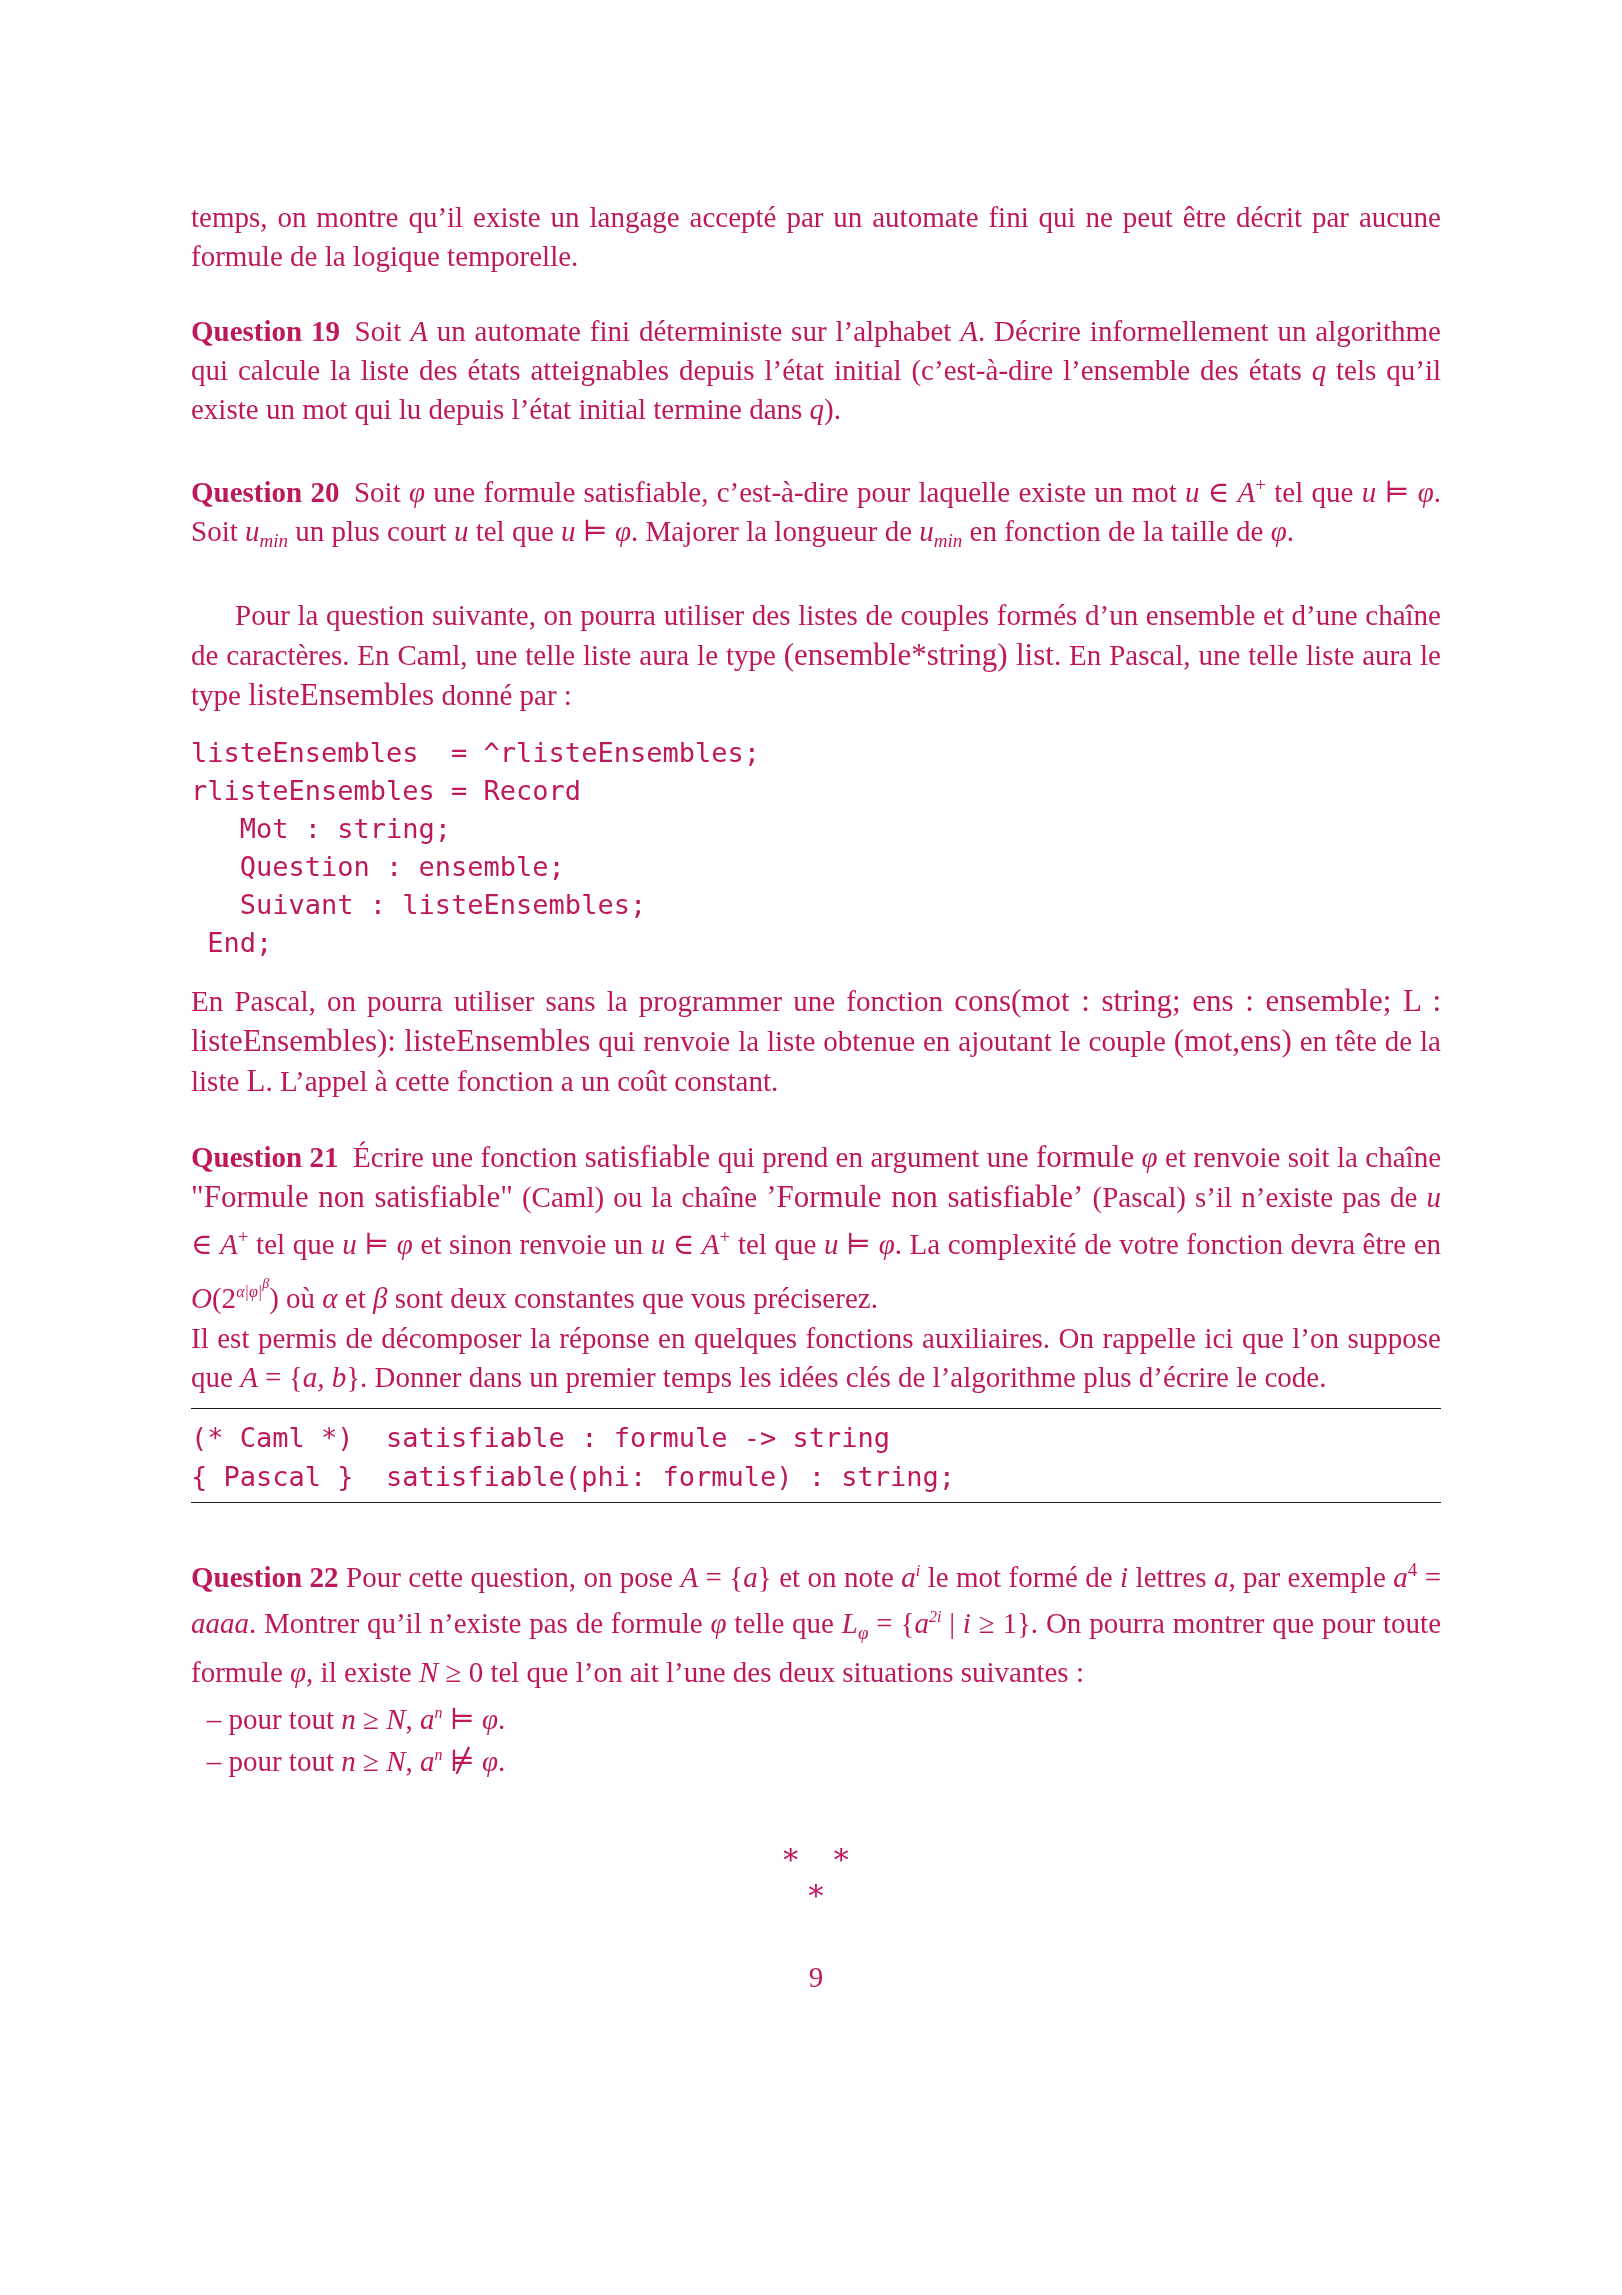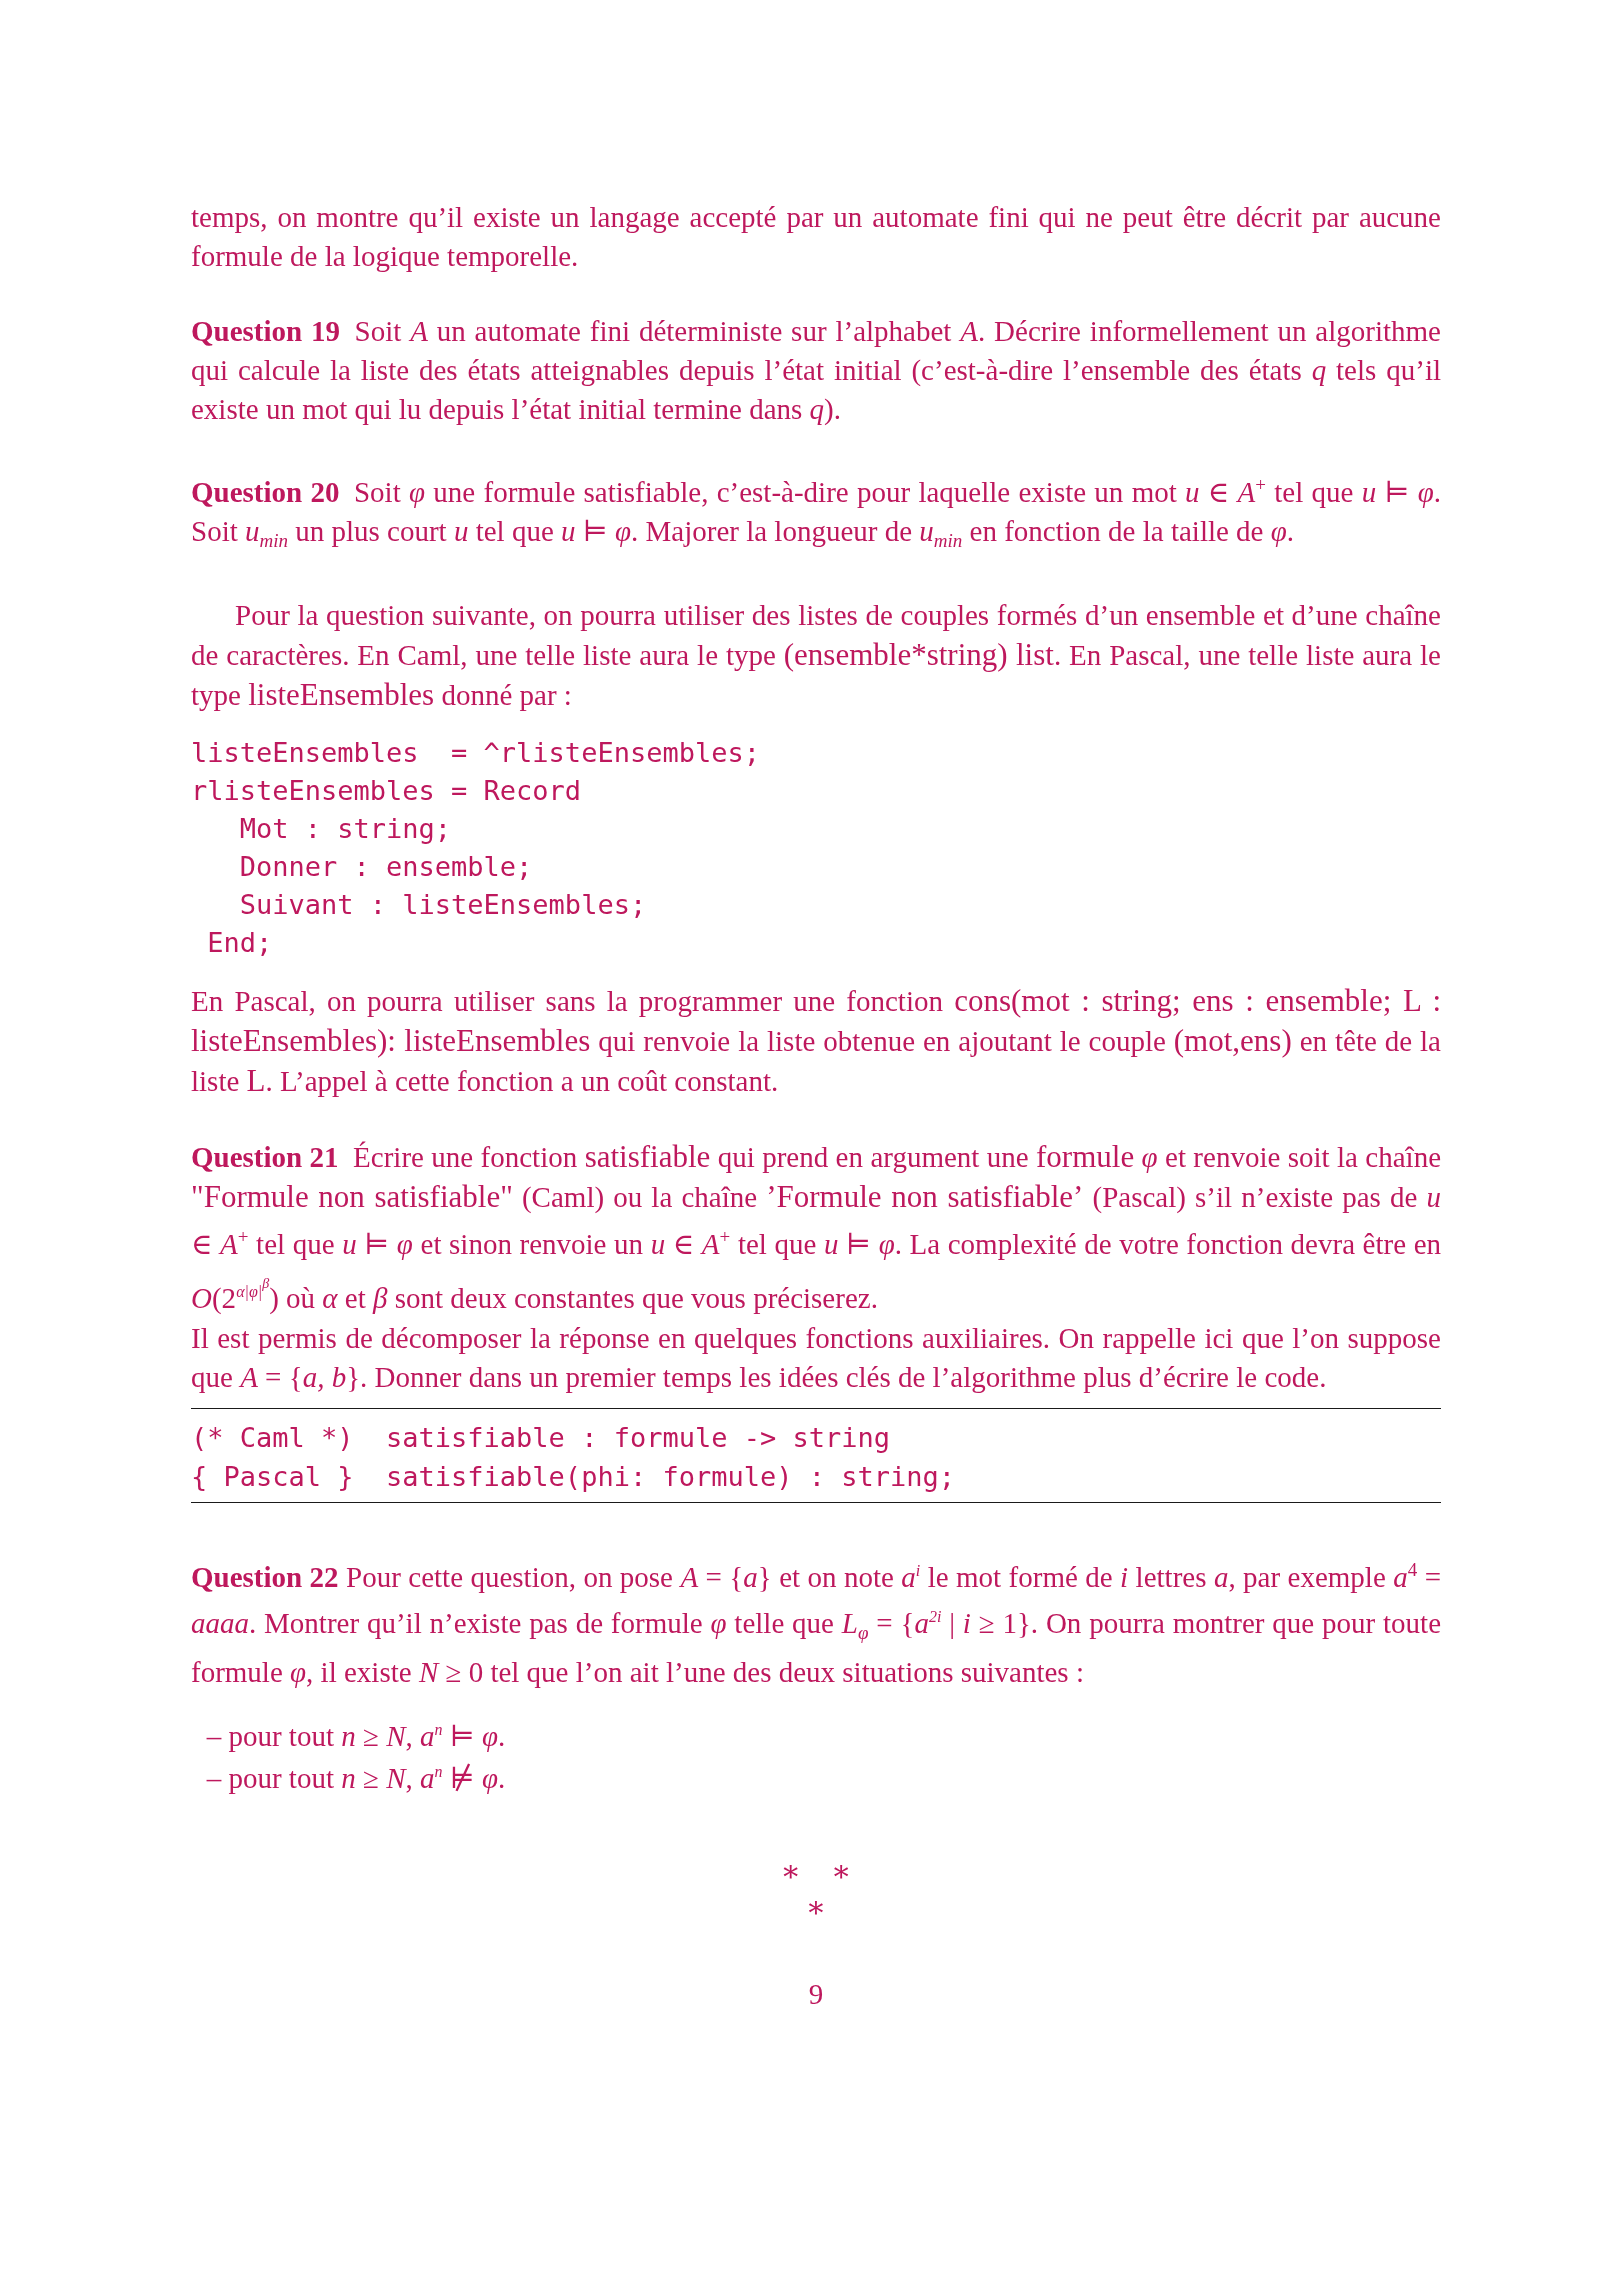--- a/index.html
+++ b/index.html
@@ -33,21 +33,21 @@
     font-family:"DejaVu Sans Mono","Liberation Mono",monospace;
     font-size:27px; line-height:38px; white-space:pre; text-align:left;
   }
   .typecode { margin-top:19px; margin-bottom:19px; }
 
   .sig { margin-top:11px; }
   .rule { border:none; border-top:1.6px solid #1a1a1a; height:0; }
   .sigcode { padding:9.4px 0 6.3px 0; line-height:39px; }
 
   .q22 { margin-top:47px; }
-  .list { margin-top:20px; }
+  .list { margin-top:3px; }
   .item { line-height:36px; padding-left:15.7px; text-align:left; }
 
   .stars { margin-top:57px; text-align:center; line-height:36px; font-size:30px; }
   .pageno { margin-top:50px; text-align:center; font-size:29px; }
 </style>
 </head>
 <body>
 
 <div class="page">
   <main class="content">
@@ -56,21 +56,21 @@
 
     <p class="para qblock"><span class="r-b">Question 19</span><span class="r-n"> Soit </span><span class="r-cal">A</span><span class="r-n"> un automate fini déterministe sur l’alphabet </span><span class="r-i">A</span><span class="r-n">. Décrire informellement un algorithme qui calcule la liste des états atteignables depuis l’état initial (c’est-à-dire l’ensemble des états </span><span class="r-i">q</span><span class="r-n"> tels qu’il existe un mot qui lu depuis l’état initial termine dans </span><span class="r-i">q</span><span class="r-n">).</span></p>
 
     <p class="para qblock"><span class="r-b">Question 20</span><span class="r-n"> Soit </span><span class="r-i">φ</span><span class="r-n"> une formule satisfiable, c’est-à-dire pour laquelle existe un mot </span><span class="r-i">u</span><span class="r-n"> ∈ </span><span class="r-i">A</span><span class="r-sup">+</span><span class="r-n"> tel que </span><span class="r-i">u</span><span class="r-n"> ⊨ </span><span class="r-i">φ</span><span class="r-n">. Soit </span><span class="r-i">u</span><span class="r-subi">min</span><span class="r-n"> un plus court </span><span class="r-i">u</span><span class="r-n"> tel que </span><span class="r-i">u</span><span class="r-n"> ⊨ </span><span class="r-i">φ</span><span class="r-n">. Majorer la longueur de </span><span class="r-i">u</span><span class="r-subi">min</span><span class="r-n"> en fonction de la taille de </span><span class="r-i">φ</span><span class="r-n">.</span></p>
 
     <p class="para qblock indent"><span class="r-n">Pour la question suivante, on pourra utiliser des listes de couples formés d’un ensemble et d’une chaîne de caractères. En Caml, une telle liste aura le type </span><span class="r-m">(ensemble*string) list</span><span class="r-n">. En Pascal, une telle liste aura le type </span><span class="r-m">listeEnsembles</span><span class="r-n"> donné par :</span></p>
 
     <pre class="codeblock typecode">listeEnsembles  = ^rlisteEnsembles;
 rlisteEnsembles = Record
    Mot : string;
-   Donner : ensemble;
+   Question : ensemble;
    Suivant : listeEnsembles;
  End;</pre>
 
     <p class="para"><span class="r-n">En Pascal, on pourra utiliser sans la programmer une fonction </span><span class="r-m">cons(mot : string; ens : ensemble; L : listeEnsembles): listeEnsembles</span><span class="r-n"> qui renvoie la liste obtenue en ajoutant le couple </span><span class="r-m">(mot,ens)</span><span class="r-n"> en tête de la liste </span><span class="r-m">L</span><span class="r-n">. L’appel à cette fonction a un coût constant.</span></p>
 
     <p class="para qblock"><span class="r-b">Question 21</span><span class="r-n"> Écrire une fonction </span><span class="r-m">satisfiable</span><span class="r-n"> qui prend en argument une </span><span class="r-m">formule</span><span class="r-n"> </span><span class="r-i">φ</span><span class="r-n"> et renvoie soit la chaîne </span><span class="r-m">"Formule non satisfiable"</span><span class="r-n"> (Caml) ou la chaîne </span><span class="r-m">’Formule non satisfiable’</span><span class="r-n"> (Pascal)  s’il n’existe pas de </span><span class="r-i">u</span><span class="r-n"> ∈ </span><span class="r-i">A</span><span class="r-sup">+</span><span class="r-n"> tel que </span><span class="r-i">u</span><span class="r-n"> ⊨ </span><span class="r-i">φ</span><span class="r-n"> et sinon renvoie un </span><span class="r-i">u</span><span class="r-n"> ∈ </span><span class="r-i">A</span><span class="r-sup">+</span><span class="r-n"> tel que </span><span class="r-i">u</span><span class="r-n"> ⊨ </span><span class="r-i">φ</span><span class="r-n">. La complexité de votre fonction devra être en </span><span class="r-cal">O</span><span class="r-n">(2</span><span class="r-supi">α|φ|</span><span class="r-supsup">β</span><span class="r-n">) où </span><span class="r-i">α</span><span class="r-n"> et </span><span class="r-i">β</span><span class="r-n"> sont deux constantes que vous préciserez.</span></p>
 
     <p class="para"><span class="r-n">Il est permis de décomposer la réponse en quelques fonctions auxiliaires. On rappelle ici que l’on suppose que </span><span class="r-i">A</span><span class="r-n"> = {</span><span class="r-i">a, b</span><span class="r-n">}. Donner dans un premier temps les idées clés de l’algorithme plus d’écrire le code.</span></p>
 
     <div class="sig">

